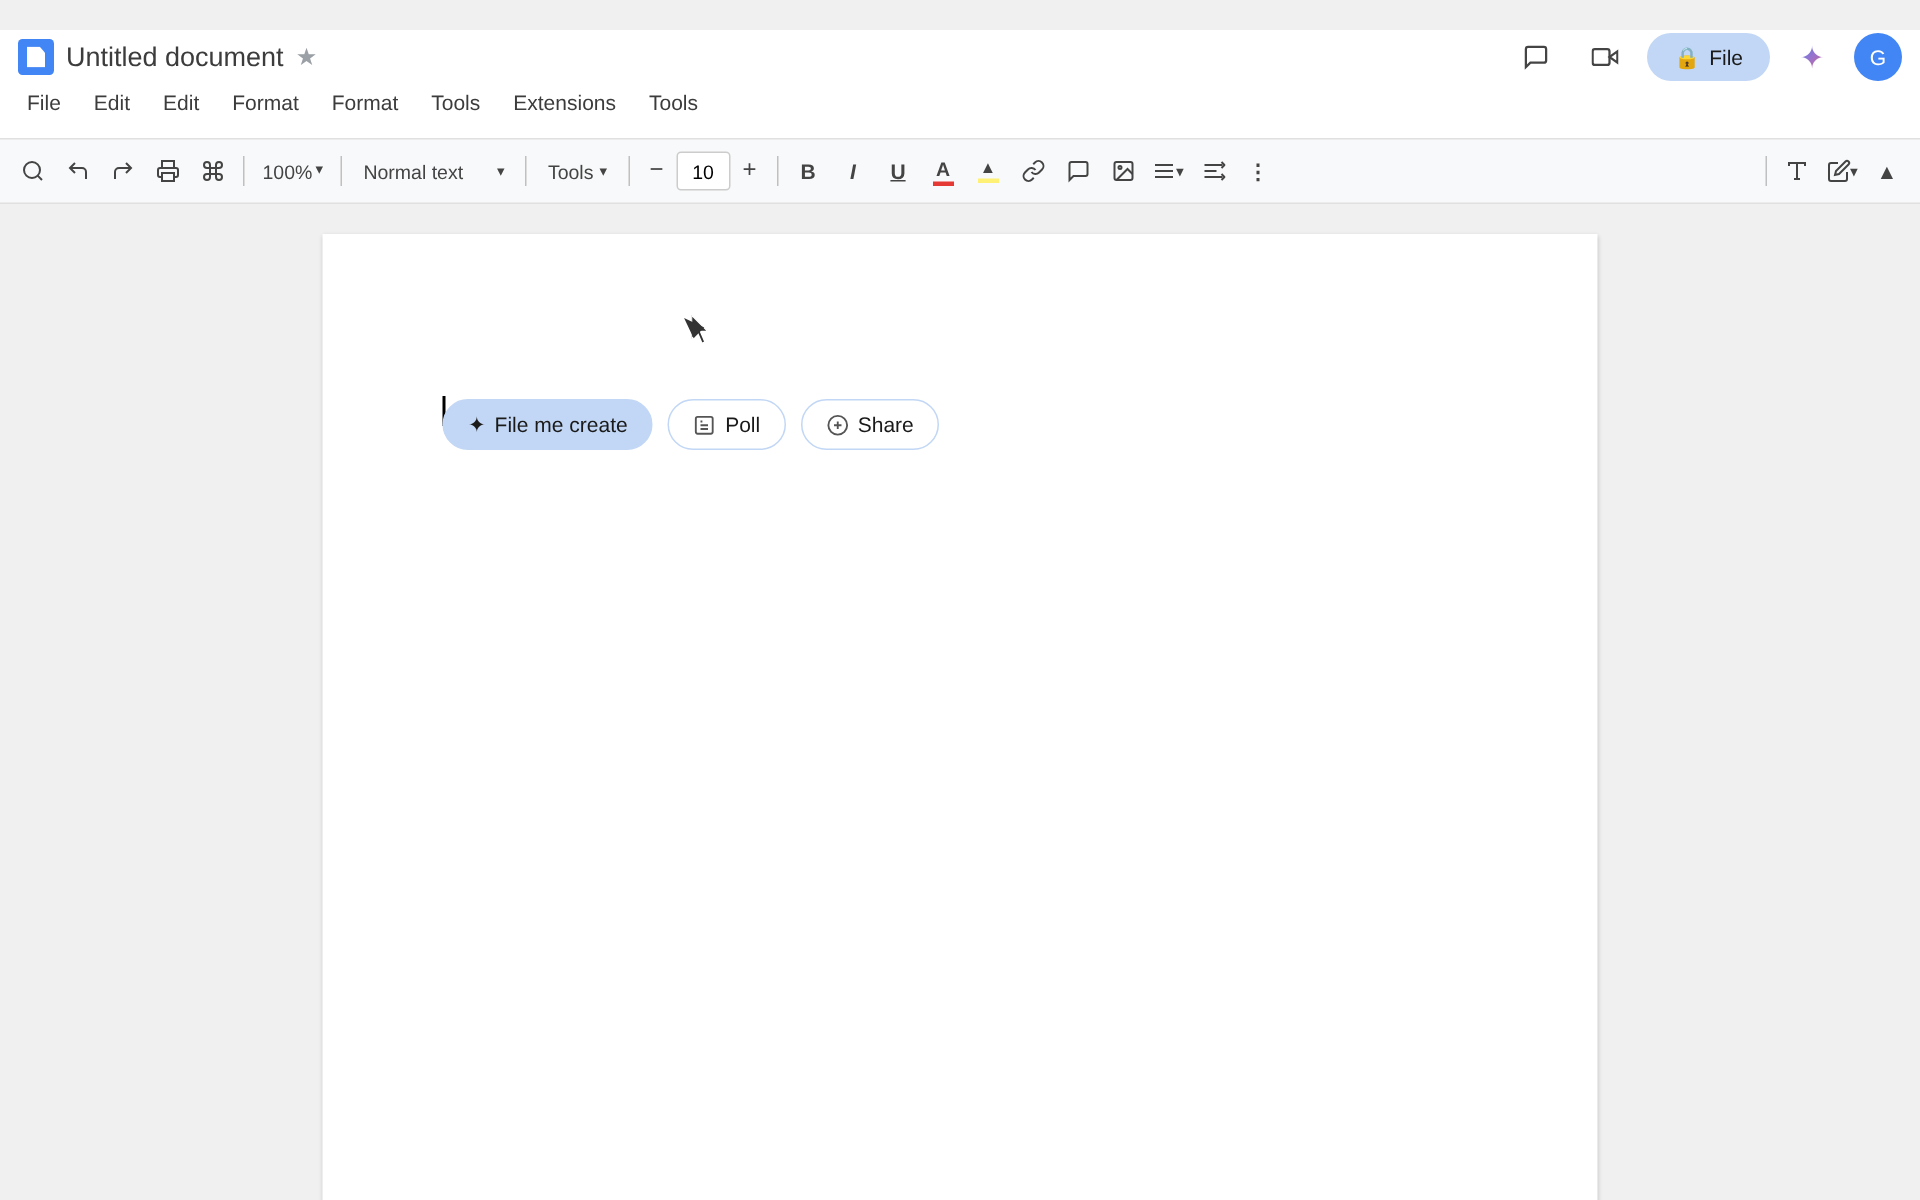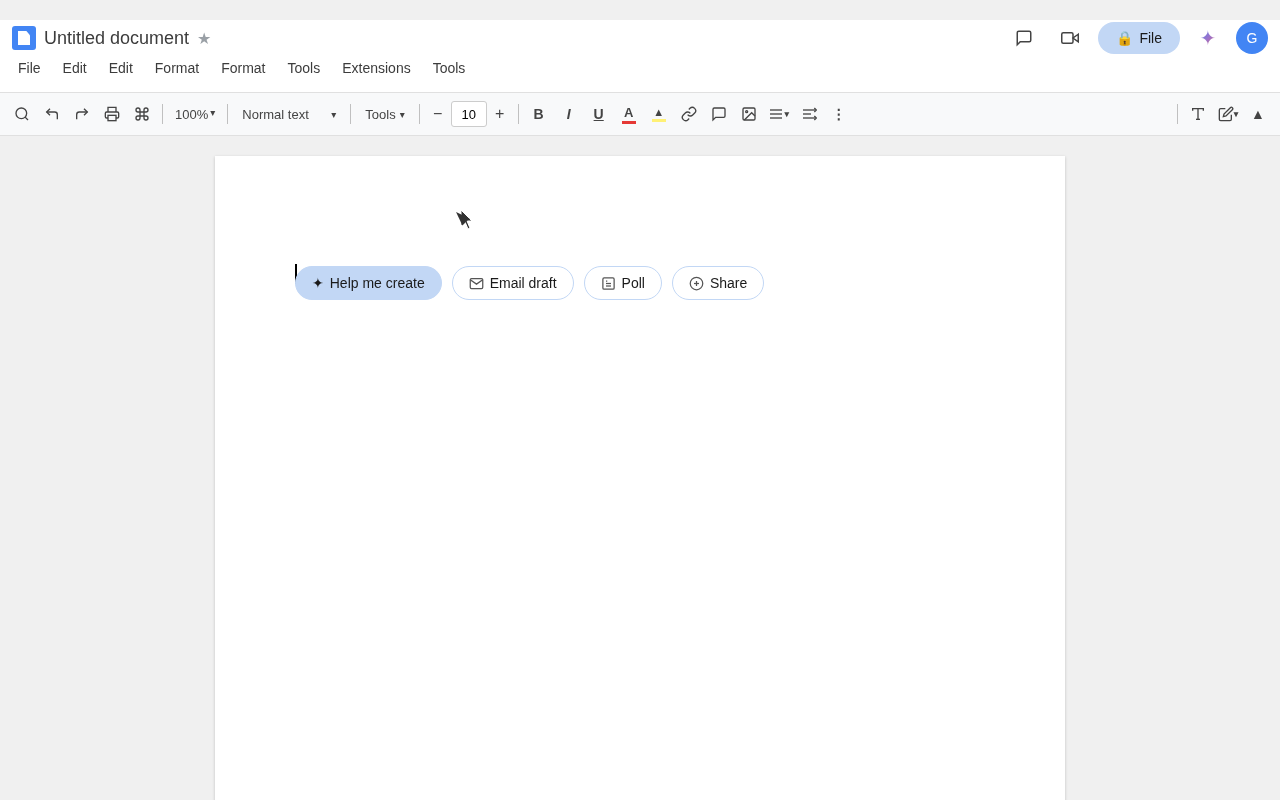--- a/index.html
+++ b/index.html
@@ -437,33 +437,24 @@
 </div>
 
 <div id="doc-area">
   <div id="doc-page">
 
     <div id="text-cursor"></div>
 
     <div id="suggestions-row">
       <button class="suggestion-chip" id="help-me-create-chip">
         <span class="chip-icon" style="color:#1a1a1a;">✦</span>
-        <span>Help me create</span>
+        <span>File me create</span>
       </button>
 
 
-      <button class="suggestion-chip">
-        <span class="chip-icon">
-          <svg width="15" height="15" viewBox="0 0 24 24" fill="none" stroke="#555" stroke-width="2">
-              <path d="M4 4h16c1.1 0 2 .9 2 2v12c0 1.1-.9 2-2 2H4c-1.1 0-2-.9-2-2V6c0-1.1.9-2 2-2z"></path>
-              <polyline points="22,6 12,13 2,6"></polyline>
-            </svg>
-        </span>
-        <span>Email draft</span>
-      </button>
 
       <button class="suggestion-chip">
         <span class="chip-icon">
           <svg width="15" height="15" viewBox="0 0 24 24" fill="none" stroke="#555" stroke-width="2">
               <rect x="3" y="3" width="18" height="18" rx="2"></rect>
               <line x1="8" y1="12" x2="16" y2="12"></line>
               <line x1="8" y1="16" x2="16" y2="16"></line>
               <line x1="8" y1="8" x2="10" y2="8"></line>
             </svg>
         </span>

